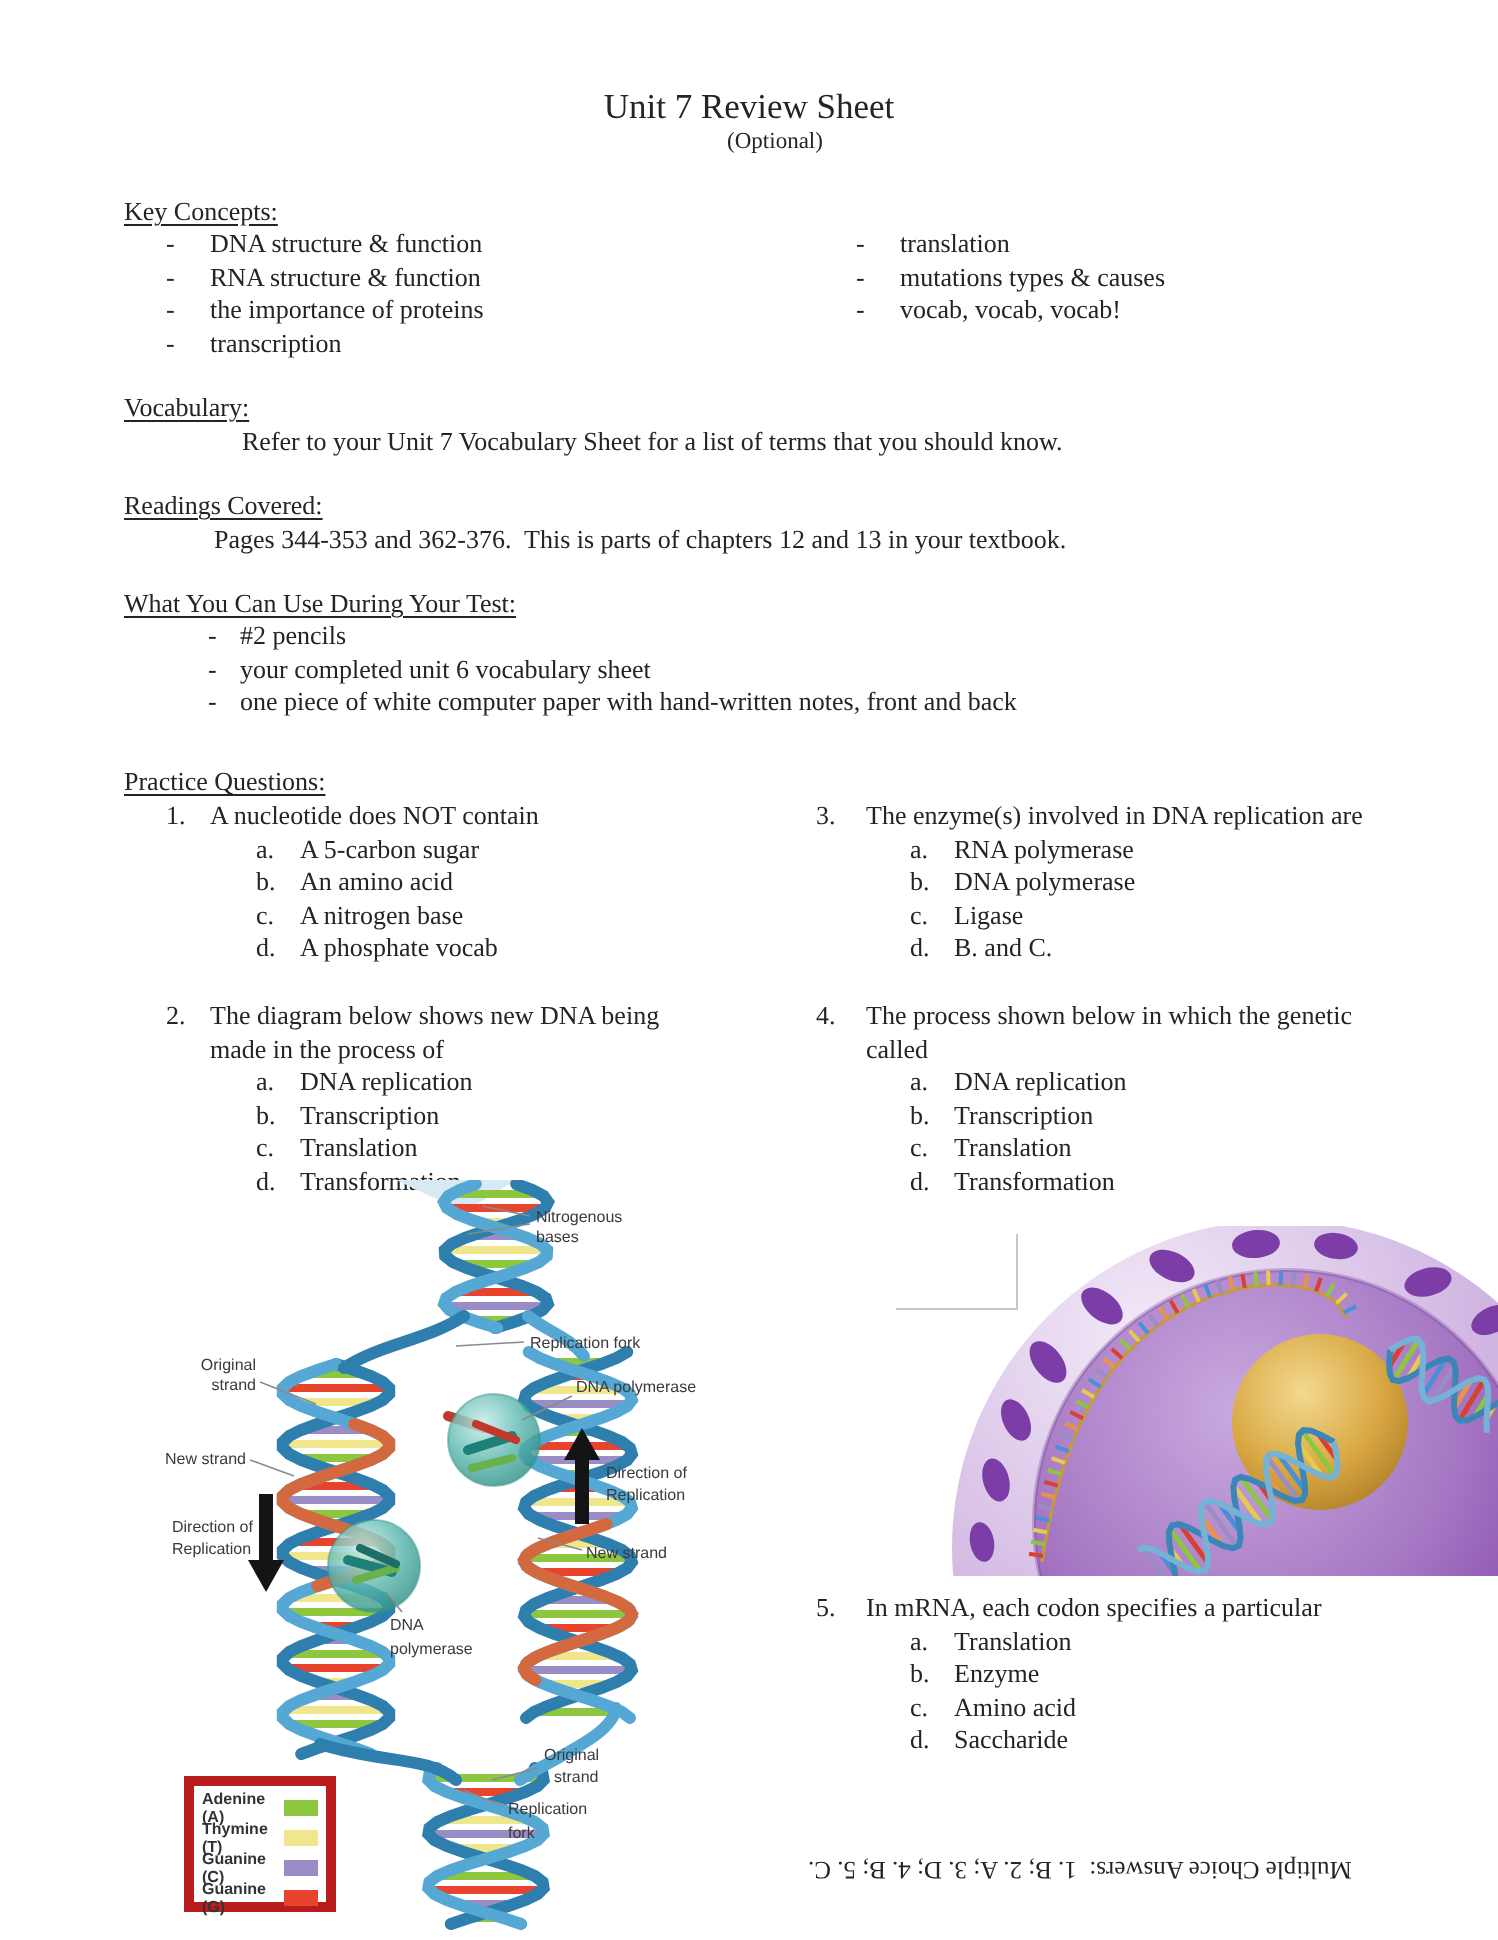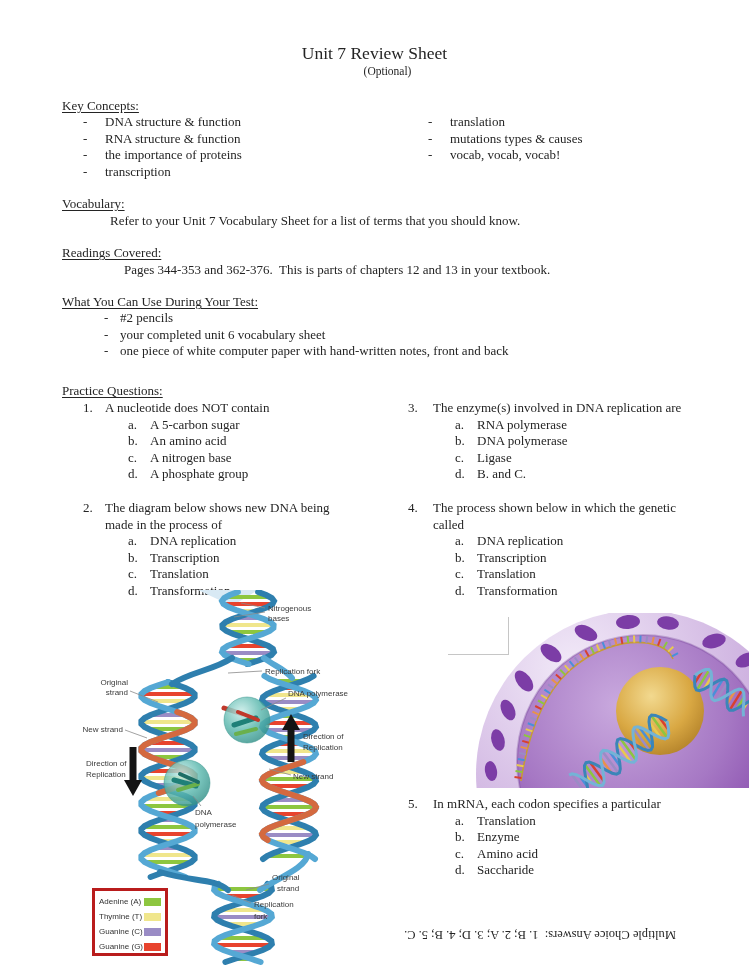--- a/index.html
+++ b/index.html
@@ -17,22 +17,22 @@
   .q{position:absolute;font-size:13px;line-height:16.5px;width:330px;}
   .qnum{width:22px;flex:none;}
   .qr .qnum{width:25px;}
   .opts{margin-left:45px;}
   .qr .opts{margin-left:47px;}
   .letter{width:22px;flex:none;}
   .answers{position:absolute;left:404px;top:927px;font-size:12.5px;transform:rotate(180deg);white-space:pre;}
   .figure{position:absolute;overflow:hidden;}
   #dna-svg text{font-family:"Liberation Sans",sans-serif;font-size:8px;fill:#3a3a3a;}
   .legend{position:absolute;left:30px;top:298px;width:76px;height:68px;box-sizing:border-box;
-          background:#fff;border:3px solid #b91c1c;padding:3px 4px;
-          font-family:"Liberation Sans",sans-serif;font-size:8px;color:#333;}
+          background:#fff;border:5px solid #b91c1c;padding:3px 4px;
+          font-family:"Liberation Sans",sans-serif;font-size:8px;color:#333;font-weight:bold;}
   .lrow{display:flex;align-items:center;justify-content:space-between;height:15px;}
   .swatch{width:17px;height:8px;flex:none;}
   .art{position:absolute;background:#c6c6c6;}
 </style>
 </head>
 <body>
 
 <div class="page">
 
   <div class="title">Unit 7 Review Sheet</div>
@@ -66,24 +66,24 @@
         <span class="dash">-</span>
         <span>mutations types &amp; causes</span>
       </div>
     <div class="row">
         <span class="dash">-</span>
         <span>vocab, vocab, vocab!</span>
       </div>
   </div>
 
   <div class="h" style="left:62px;top:196px">Vocabulary:</div>
-  <div class="t" style="left:110px;top:213px">Refer to your Unit 7 Vocabulary Sheet for a list of terms that you should know.</div>
+  <div class="t" style="left:121px;top:213px">Refer to your Unit 7 Vocabulary Sheet for a list of terms that you should know.</div>
 
   <div class="h" style="left:62px;top:245px">Readings Covered:</div>
-  <div class="t pre" style="left:124px;top:262px">Pages 344-353 and 362-376.  This is parts of chapters 12 and 13 in your textbook.</div>
+  <div class="t pre" style="left:107px;top:262px">Pages 344-353 and 362-376.  This is parts of chapters 12 and 13 in your textbook.</div>
 
   <div class="h" style="left:62px;top:294px">What You Can Use During Your Test:</div>
   <div class="list" style="left:104px;top:310px">
     <div class="row">
         <span class="dash sm">-</span>
         <span>#2 pencils</span>
       </div>
     <div class="row">
         <span class="dash sm">-</span>
         <span>your completed unit 6 vocabulary sheet</span>
@@ -109,21 +109,21 @@
       <div class="row">
           <span class="letter">b.</span>
           <span>An amino acid</span>
         </div>
       <div class="row">
           <span class="letter">c.</span>
           <span>A nitrogen base</span>
         </div>
       <div class="row">
           <span class="letter">d.</span>
-          <span>A phosphate group</span>
+          <span>A phosphate vocab</span>
         </div>
     </div>
   </div>
 
   <div class="q" style="left:83px;top:500px">
     <div class="row">
         <span class="qnum">2.</span>
         <span>The diagram below shows new DNA being</span>
       </div>
     <div class="row">

